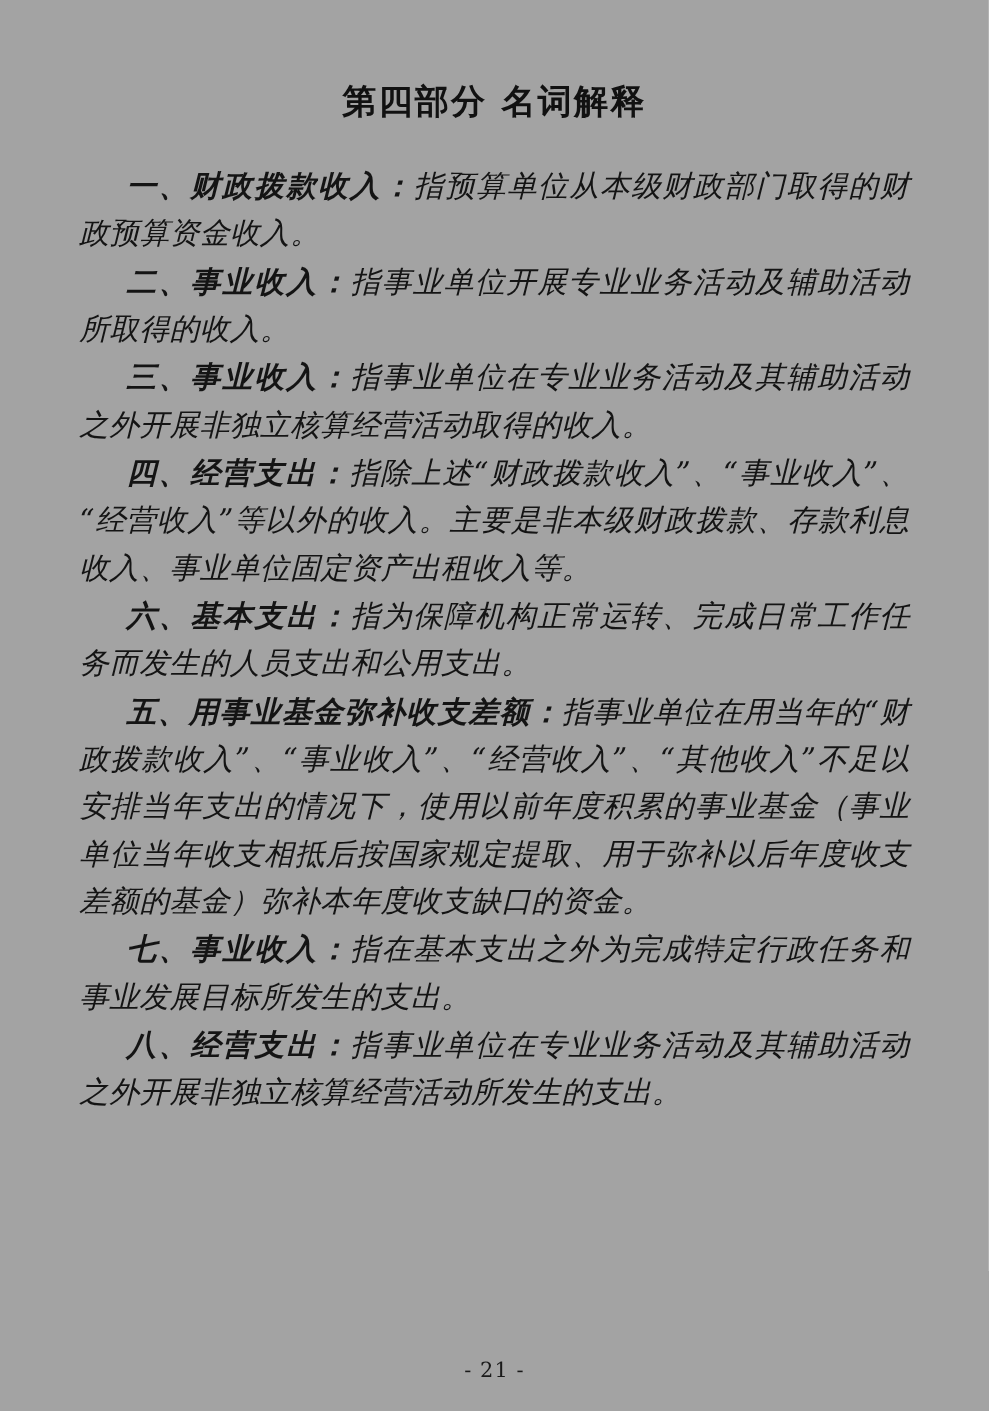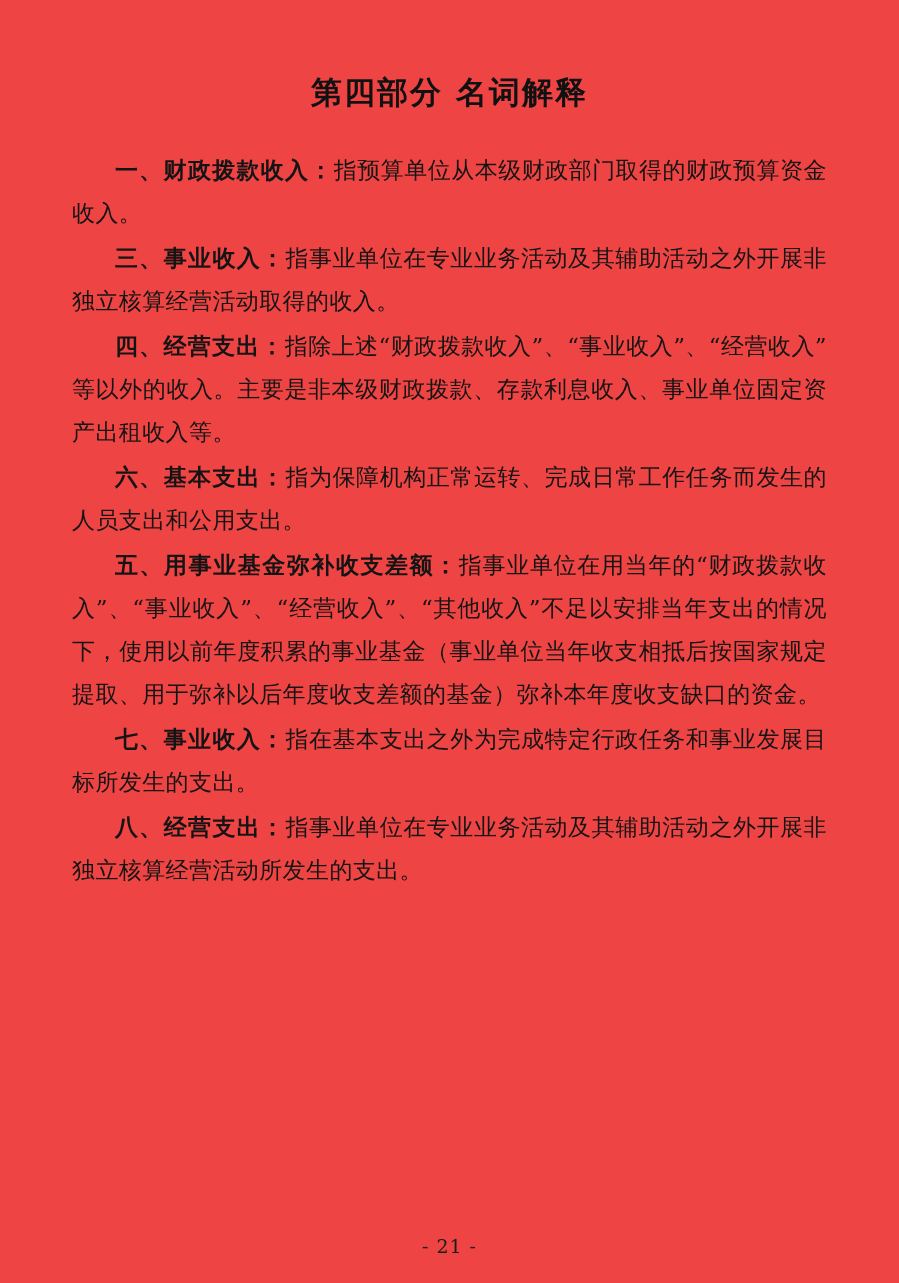--- a/index.html
+++ b/index.html
@@ -12,39 +12,40 @@
     height: 1283px;
     position: relative;
     font-family: "DejaVu Serif", "Liberation Serif", serif;
     color: #1a1a1a;
     overflow: hidden;
   }
   
   .page {
     position: absolute;
     inset: 0;
-    background: #ef4444;
+    background: #a3a3a3;
     padding: 52px 72px 10px 72px;
     box-sizing: border-box;
   }
   .page-title {
     text-align: center;
     font-size: 31px;
     font-weight: 700;
     letter-spacing: 2px;
     margin: 20px 0 34px 0;
     color: #111;
     font-family: "DejaVu Serif", "Liberation Serif", serif;
   }
   .body-text {
-    font-size: 23px;
+    font-size: 27px;
     line-height: 43px;
     text-align: justify;
     color: #141414;
     letter-spacing: 0.4px;
+    font-style: italic;
   }
   .para {
     margin: 0 0 1px 0;
     text-indent: 43px;
   }
   .term {
     font-weight: 700;
     letter-spacing: 1.2px;
   }
   .page-number {
@@ -64,20 +65,23 @@
 <div class="page">
 
   <h1 class="page-title">第四部分  名词解释</h1>
 
   <div class="body-text">
 
     <p class="para">
       <span class="term">一、财政拨款收入：</span><span>指预算单位从本级财政部门取得的财政预算资金收入。</span>
     </p>
 
+    <p class="para">
+      <span class="term">二、事业收入：</span><span>指事业单位开展专业业务活动及辅助活动所取得的收入。</span>
+    </p>
 
     <p class="para">
       <span class="term">三、事业收入：</span><span>指事业单位在专业业务活动及其辅助活动之外开展非独立核算经营活动取得的收入。</span>
     </p>
 
     <p class="para">
       <span class="term">四、经营支出：</span><span>指除上述“财政拨款收入”、“事业收入”、“经营收入”等以外的收入。主要是非本级财政拨款、存款利息收入、事业单位固定资产出租收入等。</span>
     </p>
 
     <p class="para">

